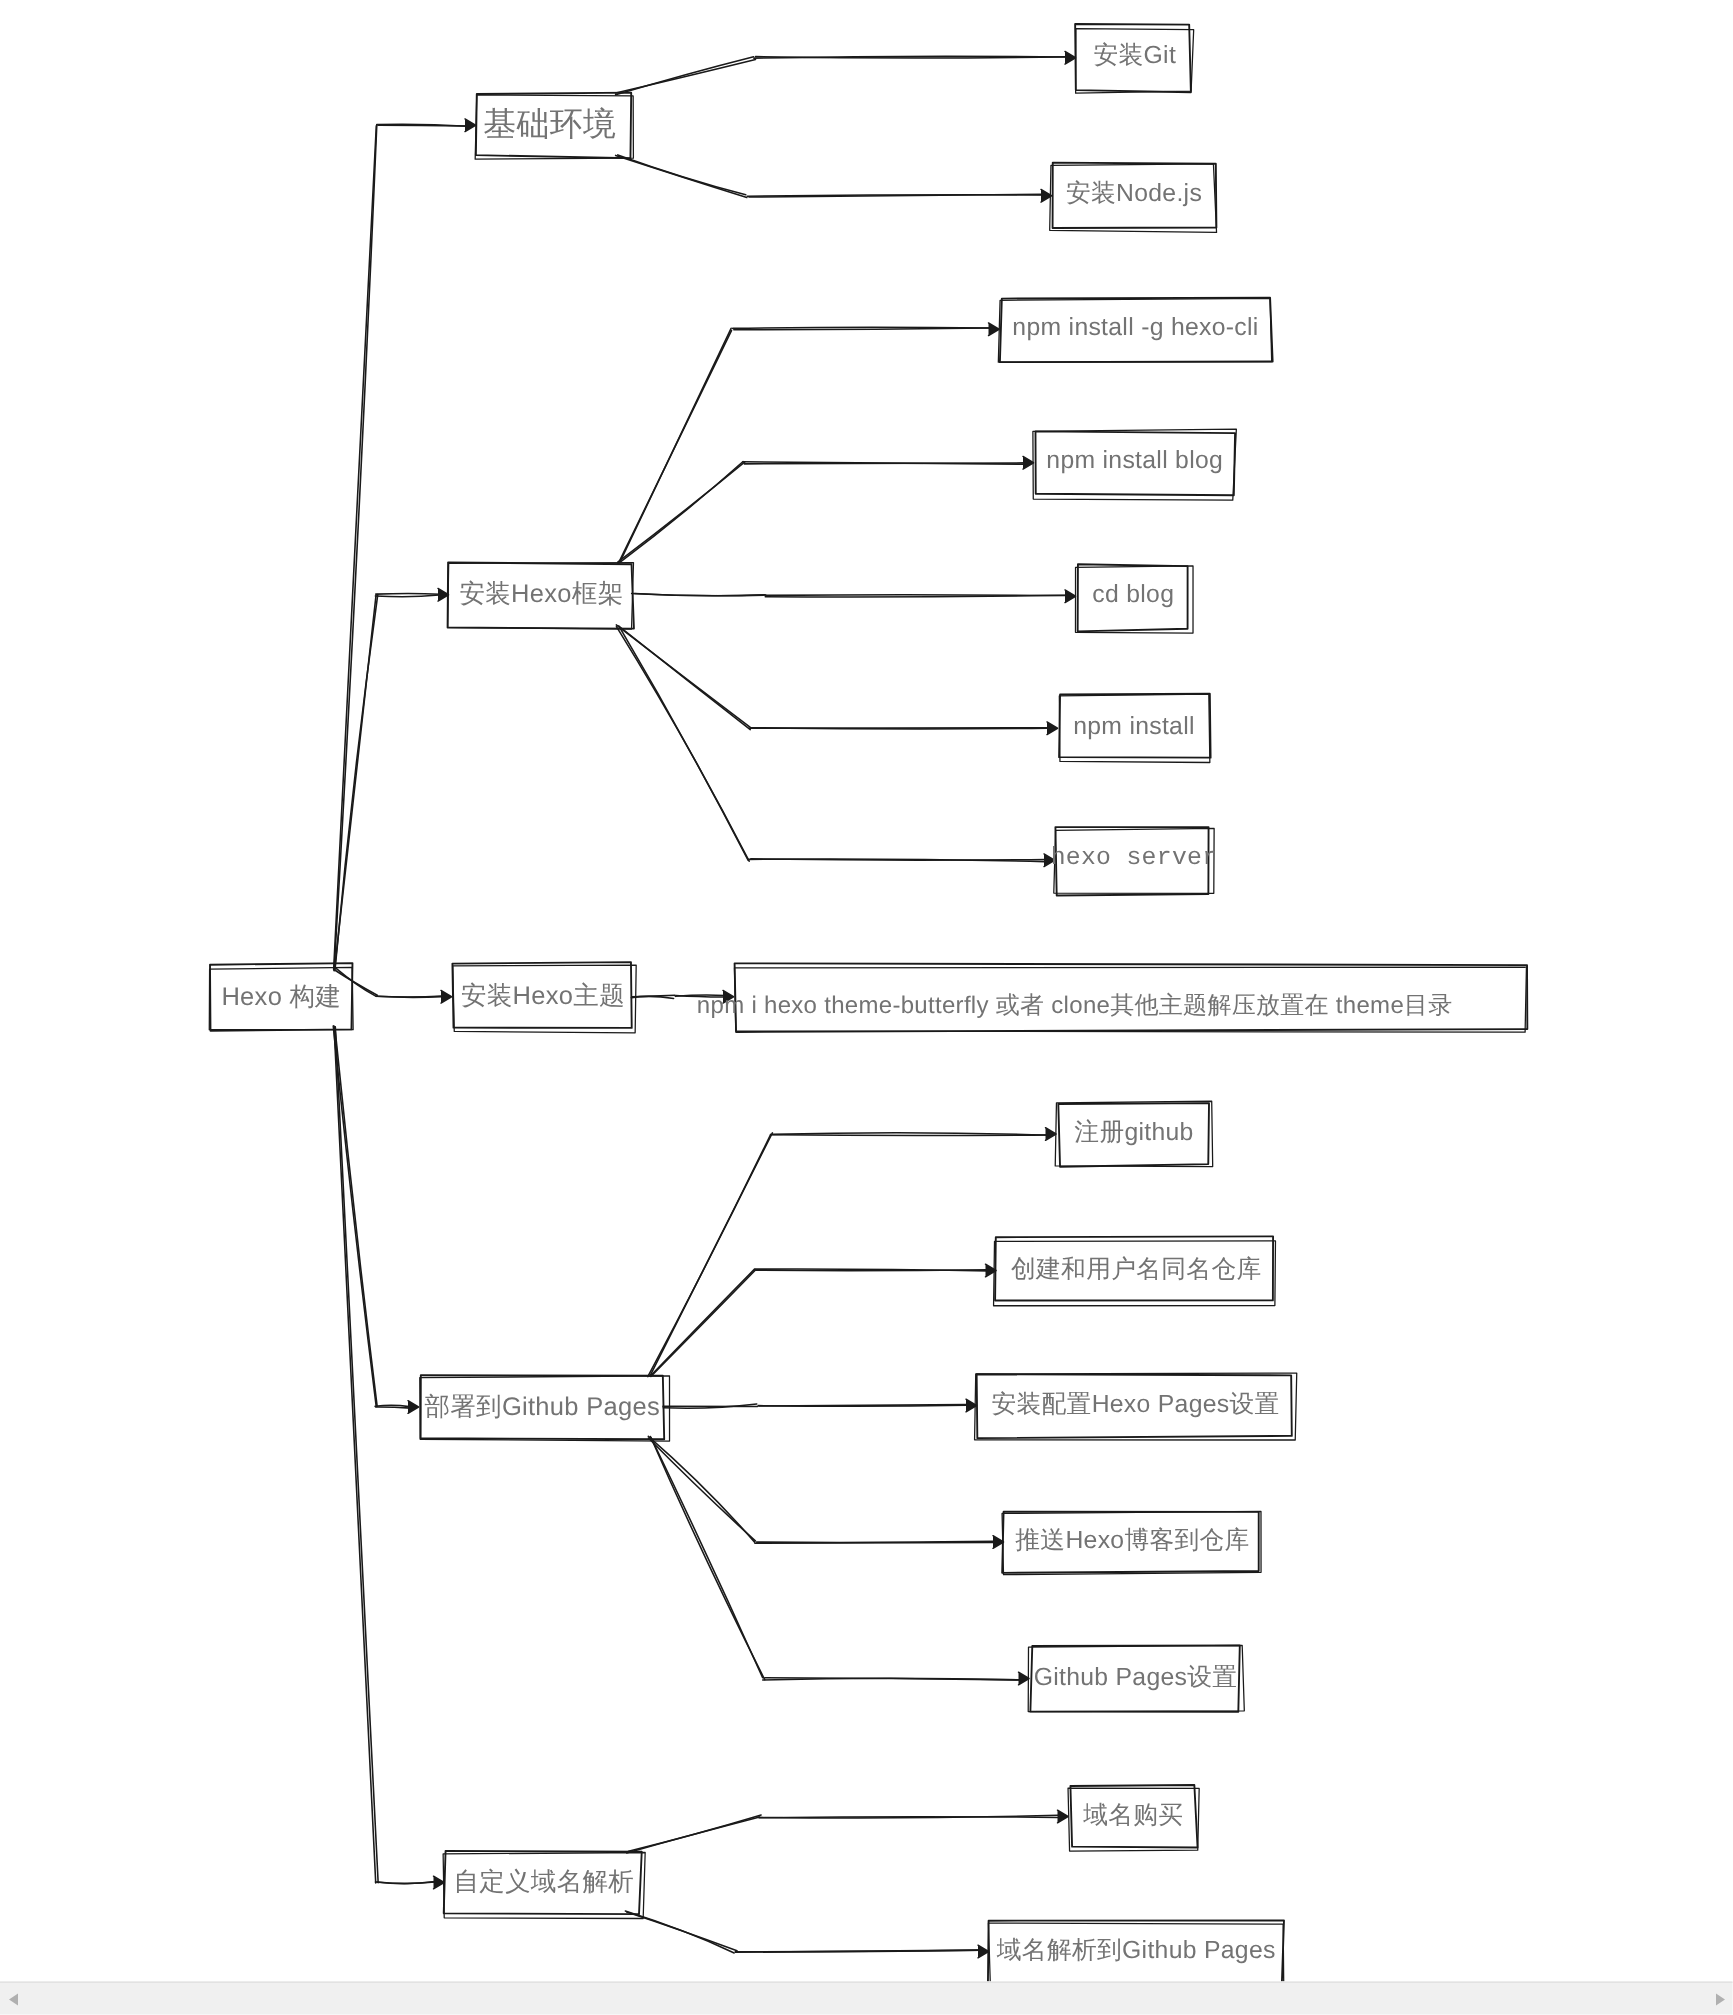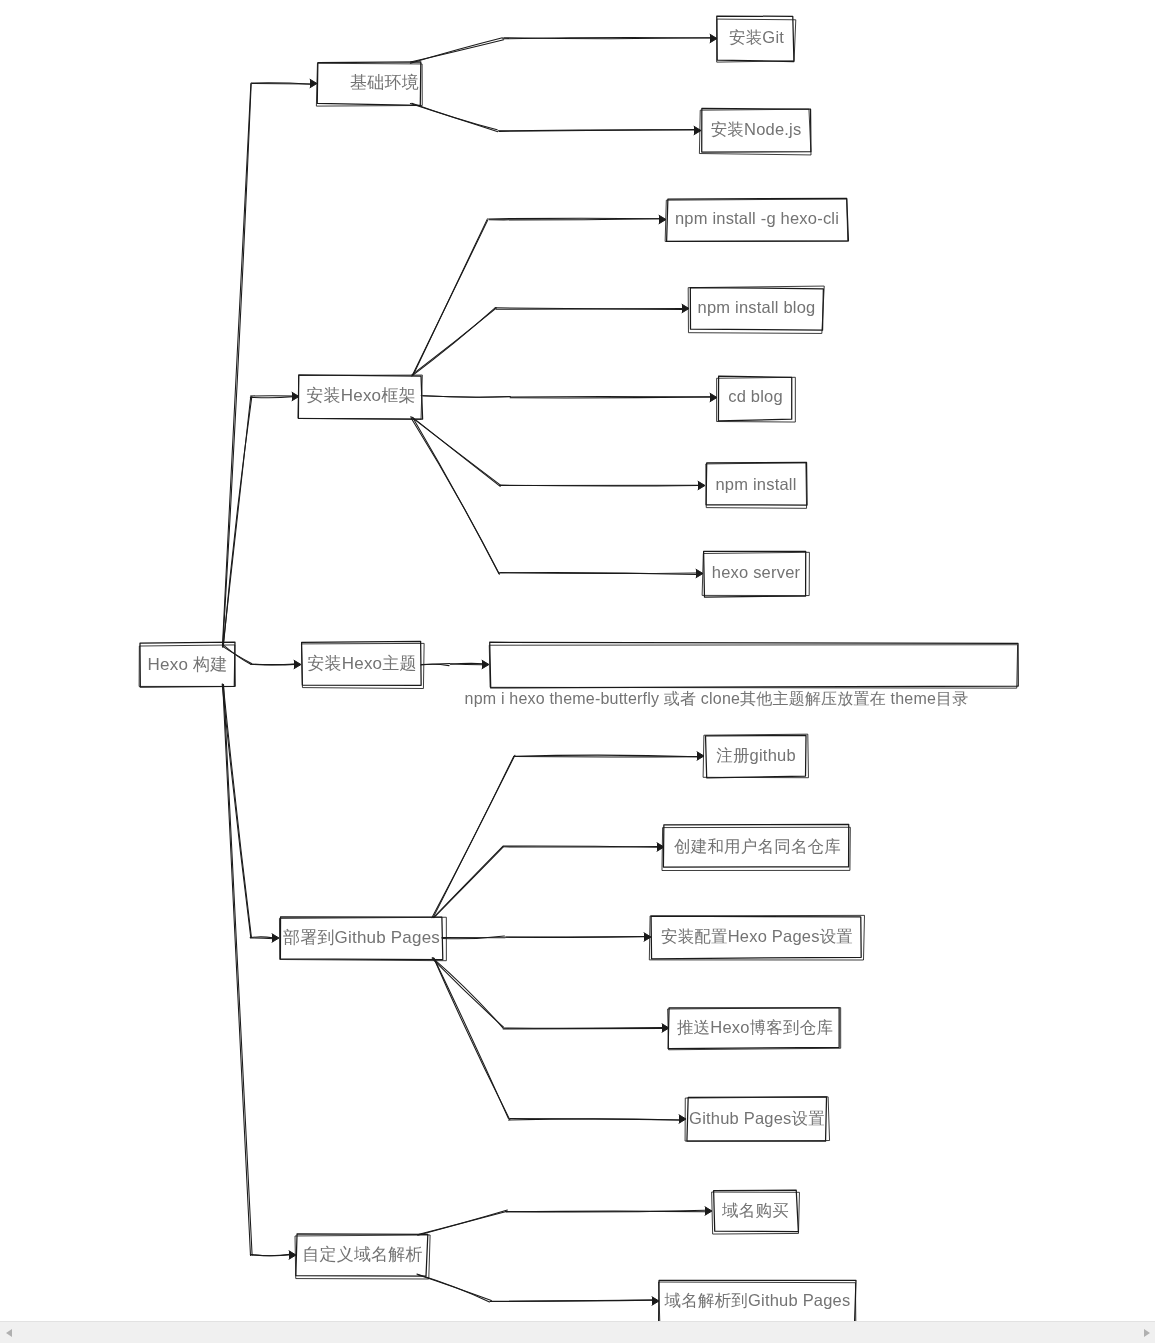--- a/index.html
+++ b/index.html
@@ -226,21 +226,21 @@
       <path d="M295.42124733949134,1235.9765950511567 L430.11479325472135,1234.9981902864008 L428.77247471924517,1278.9936950048868 L296.14332795261555,1278.568789564906 Z" fill="none" stroke="#1a1a1a" stroke-width="0.85" stroke-linecap="round" stroke-linejoin="round"></path>
       <path d="M713.6232257851973,1190.654086304621 L796.2327729050222,1190.014985016461 L798.3675596727838,1231.6393024931845 L714.7261019250034,1231.114207506978 Z" fill="none" stroke="#1a1a1a" stroke-width="1.25" stroke-linecap="round" stroke-linejoin="round"></path>
       <path d="M712.0208429818605,1192.0583012115017 L799.4577569022578,1192.307625219481 L798.4890202532471,1233.4471338022254 L713.0414097325138,1234.0471489062845 Z" fill="none" stroke="#1a1a1a" stroke-width="0.85" stroke-linecap="round" stroke-linejoin="round"></path>
       <path d="M659.0567506791822,1280.4583975621306 L855.9894502179648,1280.3701301171307 L854.5609572897483,1322.7207659081187 L658.6244771486262,1322.512123514671 Z" fill="none" stroke="#1a1a1a" stroke-width="1.25" stroke-linecap="round" stroke-linejoin="round"></path>
       <path d="M658.9520514969956,1282.019160224087 L855.4379671822013,1282.7074999783874 L855.8276760828344,1323.030846269117 L660.2217913406071,1322.7506178781252 Z" fill="none" stroke="#1a1a1a" stroke-width="0.85" stroke-linecap="round" stroke-linejoin="round"></path>
     </svg>
   <div id="nodes-layer">
       <div class="node-box" style="left: 140px; top: 644px; width: 95px; height: 42px; font-size: 17px;">
         <span class="node-label">Hexo 构建</span>
       </div>
-      <div class="node-box" style="left: 336px; top: 62px; width: 97px; height: 43px; font-size: 17px;">
+      <div class="node-box" style="left: 318px; top: 62px; width: 97px; height: 43px; font-size: 22px;">
         <span class="node-label">基础环境</span>
       </div>
       <div class="node-box" style="left: 718px; top: 17px; width: 77px; height: 43px; font-size: 16.5px;">
         <span class="node-label">安装Git</span>
       </div>
       <div class="node-box" style="left: 702px; top: 109px; width: 108px; height: 43px; font-size: 16.5px;">
         <span class="node-label">安装Node.js</span>
       </div>
       <div class="node-box" style="left: 300px; top: 375px; width: 122px; height: 43px; font-size: 17px;">
         <span class="node-label">安装Hexo框架</span>
@@ -250,27 +250,27 @@
       </div>
       <div class="node-box" style="left: 690px; top: 287px; width: 133px; height: 43px; font-size: 16.5px;">
         <span class="node-label">npm install blog</span>
       </div>
       <div class="node-box" style="left: 718px; top: 376px; width: 75px; height: 43px; font-size: 16.5px;">
         <span class="node-label">cd blog</span>
       </div>
       <div class="node-box" style="left: 706px; top: 464px; width: 100px; height: 43px; font-size: 16.5px;">
         <span class="node-label">npm install</span>
       </div>
-      <div class="node-box" style="left: 704px; top: 552px; width: 104px; height: 43px; font-size: 16.5px;">
+      <div class="node-box" style="left: 704px; top: 552px; width: 104px; height: 43px; font-size: 16.5px; font-family: Liberation Mono, monospace;">
         <span class="node-label">hexo server</span>
       </div>
       <div class="node-box" style="left: 302px; top: 643px; width: 120px; height: 43px; font-size: 17px;">
         <span class="node-label">安装Hexo主题</span>
       </div>
-      <div class="node-box" style="left: 490px; top: 678px; width: 440px; height: 43px; font-size: 16px; padding-left: 13px;">
+      <div class="node-box" style="left: 490px; top: 650px; width: 440px; height: 43px; font-size: 16px; padding-left: 13px;">
         <span class="node-label">npm i hexo theme-butterfly 或者 clone其他主题解压放置在 theme目录</span>
       </div>
       <div class="node-box" style="left: 280px; top: 917px; width: 163px; height: 42px; font-size: 17px;">
         <span class="node-label">部署到Github Pages</span>
       </div>
       <div class="node-box" style="left: 705px; top: 735px; width: 102px; height: 42px; font-size: 16.5px;">
         <span class="node-label">注册github</span>
       </div>
       <div class="node-box" style="left: 665px; top: 826px; width: 185px; height: 42px; font-size: 16.5px;">
         <span class="node-label">创建和用户名同名仓库</span>

